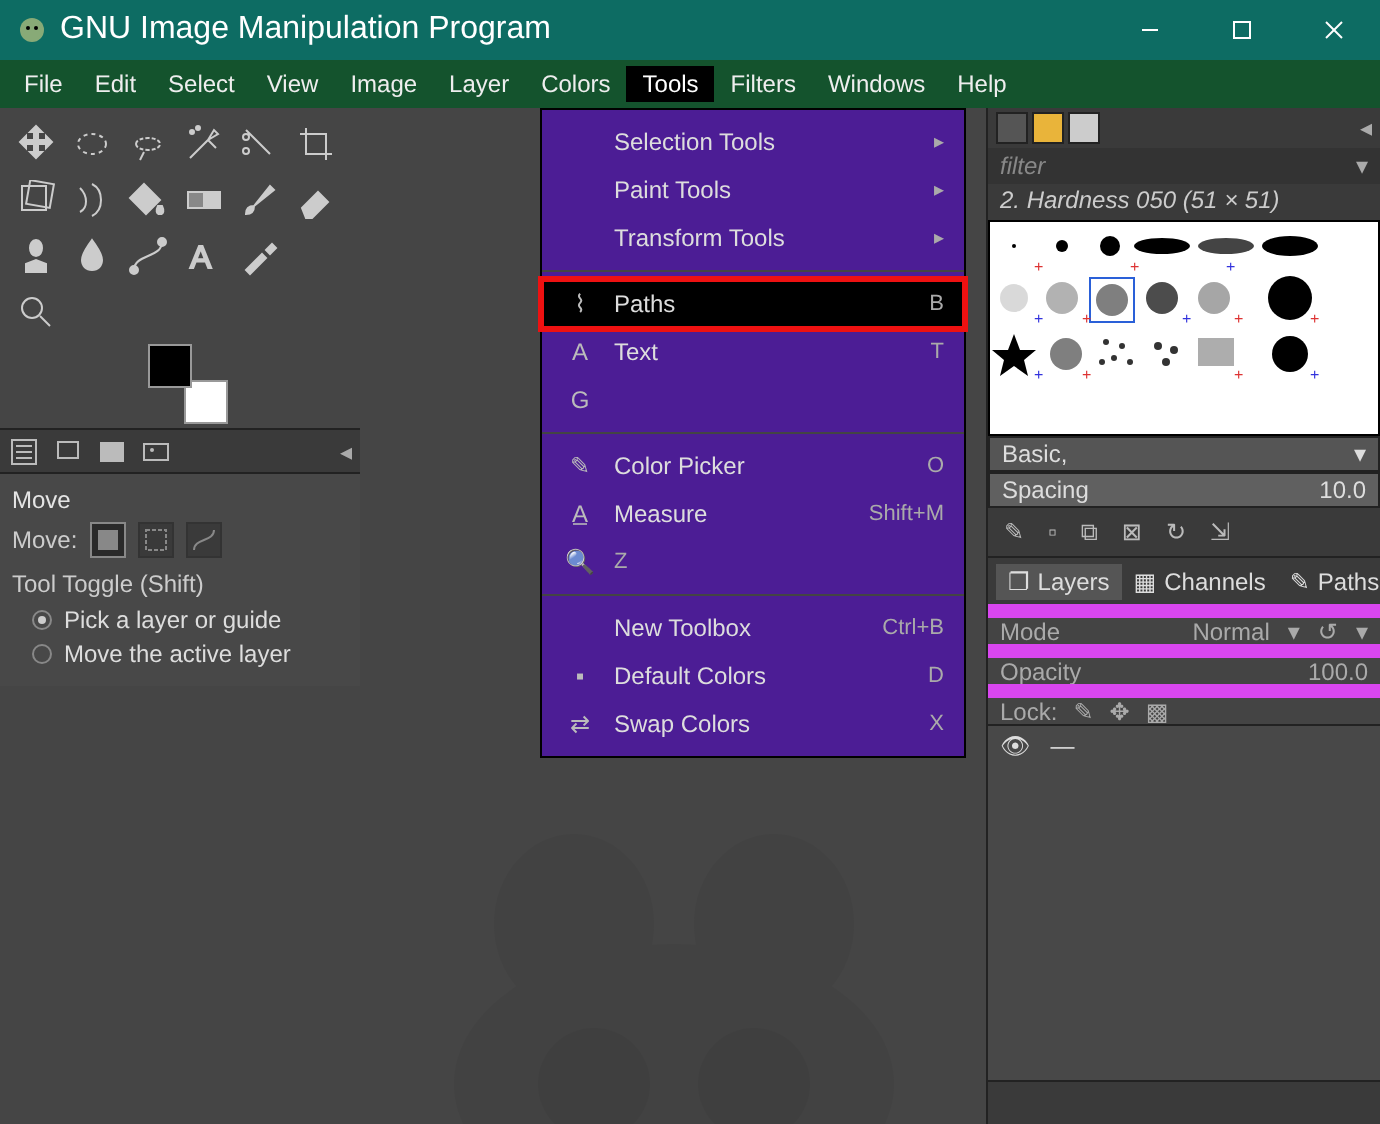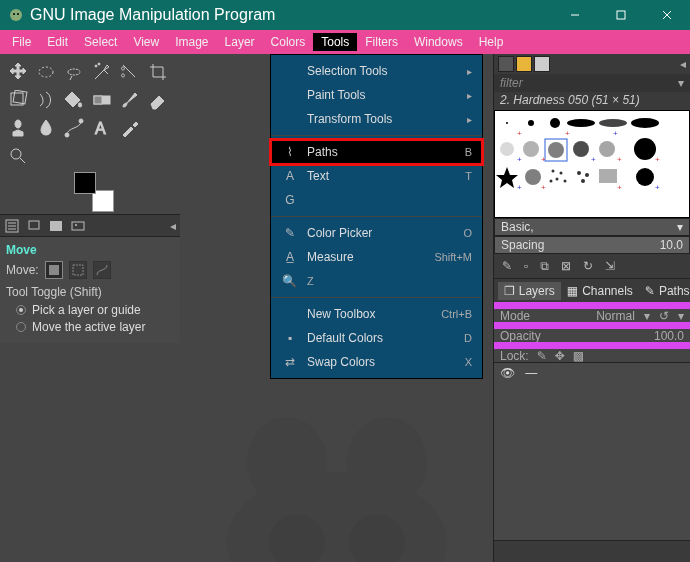--- a/index.html
+++ b/index.html
@@ -5,56 +5,56 @@
   * { box-sizing: border-box; margin: 0; padding: 0; font-family: "Segoe UI", sans-serif; }
   html, body { width: 690px; height: 562px; overflow: hidden; background: #454545; color: #ddd; font-size: 12px; }
 
   .titlebar { height: 30px; background: #0d6c63; display: flex; align-items: center; padding-left: 8px; }
   .title-icon { width: 16px; height: 16px; margin-right: 6px; }
   .title-text { color: #fff; font-size: 16px; flex: 1; }
   .win-controls { display: flex; height: 100%; }
   .win-btn { width: 46px; display: flex; align-items: center; justify-content: center; color: #fff; font-size: 12px; }
   .win-btn svg { stroke: #fff; stroke-width: 1; fill: none; }
 
-  .menubar { height: 24px; background: #ec4899; display: flex; align-items: center; padding: 0 4px; color: #eee; }
+  .menubar { height: 24px; background: #14532d; display: flex; align-items: center; padding: 0 4px; color: #eee; }
   .menu-item { padding: 2px 8px; cursor: default; }
   .menu-item.active { background: #000; color: #fff; }
 
   .workspace { display: flex; height: 508px; position: relative; }
 
   .left-dock { width: 180px; background: #454545; display: flex; flex-direction: column; }
   .toolbox { padding: 4px 2px 2px 4px; }
   .toolbox-row { display: flex; }
   .tool { width: 28px; height: 28px; display: flex; align-items: center; justify-content: center; color: #ccc; }
   .tool svg { width: 20px; height: 20px; fill: #ccc; stroke: #ccc; }
   .fgbg-swatch { position: relative; width: 40px; height: 40px; margin-left: 70px; margin-top: 2px; }
   .fg-sw { position: absolute; top: 0; left: 0; width: 22px; height: 22px; background: #000; border: 1px solid #999; }
   .bg-sw { position: absolute; bottom: 0; right: 0; width: 22px; height: 22px; background: #fff; border: 1px solid #999; }
 
   .dock-tabbar { height: 22px; background: #3a3a3a; border-top: 1px solid #222; display: flex; align-items: center; padding: 0 4px; gap: 6px; }
   .dock-tab-icon { width: 16px; height: 16px; display: flex; align-items: center; justify-content: center; }
   .dock-tab-icon svg { fill: #bbb; }
 
   .tool-options { padding: 6px; background: #484848; border-top: 1px solid #222; flex: 0 0 auto; }
-  .tool-opt-title { font-weight: bold; color: #5eead4; margin-bottom: 4px; }
+  .tool-opt-title { font-weight: normal; color: #e5e5e5; margin-bottom: 4px; }
   .opt-row { display: flex; align-items: center; gap: 6px; margin-bottom: 4px; }
   .opt-label { color: #ccc; }
   .opt-icon { width: 18px; height: 18px; display:flex;align-items:center;justify-content:center; border:1px solid #333; background:#3a3a3a;}
   .opt-icon.sel { background:#2a2a2a; border:1px solid #888;}
   .section-head { color: #ccc; margin: 6px 0 4px; }
   .radio-row { display: flex; align-items: center; gap: 6px; margin-left: 10px; margin-bottom: 3px; }
   .radio { width: 10px; height: 10px; border: 1px solid #888; border-radius: 50%; display:flex;align-items:center;justify-content:center; }
   .radio.on::after{content:"";width:4px;height:4px;background:#ccc;border-radius:50%;}
 
   .canvas { flex: 1; background: #454545; position: relative; overflow:hidden;}
 
   .owl { position:absolute; bottom:-40px; left:50%; transform:translateX(-50%); opacity:0.15;}
 
   .dropdown {
-    position: absolute; top: 0; left: 270px; width: 213px; background: #0c4a6e;
+    position: absolute; top: 0; left: 270px; width: 213px; background: #4c1d95;
     border: 1px solid #000; padding: 4px 0;
   }
   .dd-item { height: 24px; display: flex; align-items: center; padding: 0 10px; color: #ddd; position: relative; }
   .dd-item .dd-icon { width: 18px; text-align: center; margin-right: 8px; color:#bbb; font-size:12px; }
   .dd-item .dd-label { flex: 1; }
   .dd-item .dd-accel { color: #aaa; font-size: 11px; }
   .dd-item .dd-arrow { color:#aaa; margin-left:6px; font-size:10px;}
   .dd-item.highlight { background: #000; outline: 3px solid #e11; outline-offset: -1px; }
   .dd-sep { height: 1px; background: #444; margin: 4px 0; }
 

